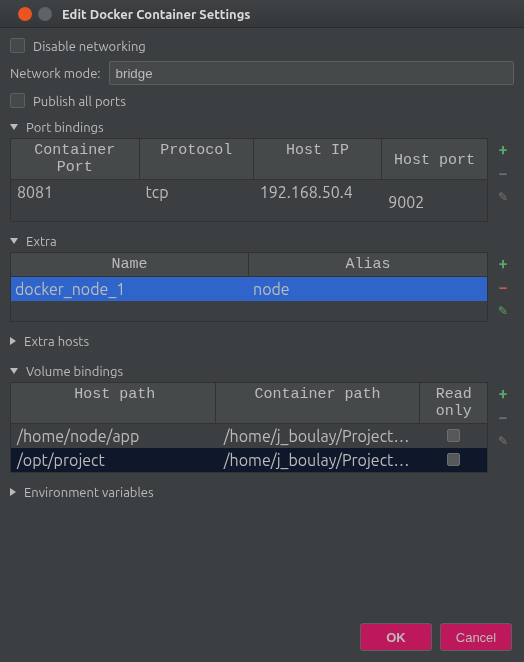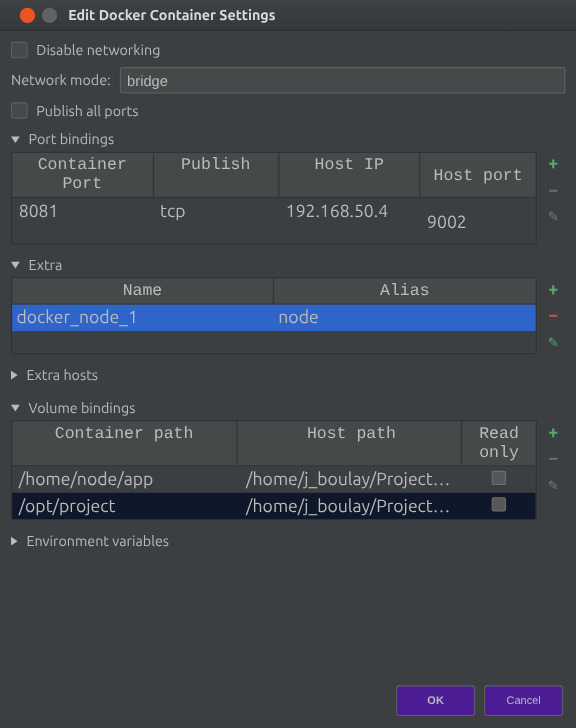--- a/index.html
+++ b/index.html
@@ -165,27 +165,27 @@
     display: flex;
     align-items: center;
     justify-content: flex-end;
     gap: 8px;
     padding: 0 12px;
     background: #3c3f41;
   }
   .btn {
     min-width: 72px;
     height: 28px;
-    background: #4c1d95;
+    background: #be185d;
     border: 1px solid #5e6060;
     color: #bbbbbb;
     border-radius: 3px;
     padding: 0 14px;
     cursor: pointer;
-    font-size: 10px;
+    font-size: 13px;
   }
   .btn.primary { font-weight: bold; }
 
   .col-cp { width: 27%; }
   .col-pr { width: 24%; }
   .col-hi { width: 27%; }
   .col-hp { width: 22%; margin-top: 10px; }
 
   .col-ln { width: 50%; text-align: left; padding-left: 4px;}
   .col-la { width: 50%; text-align: left; padding-left: 4px;}
@@ -232,21 +232,21 @@
 
   <div class="section port-bindings">
     <div class="section-header">
       <span class="tri tri-down"></span>
       <span>Port bindings</span>
     </div>
     <div class="table-wrap">
       <div class="table">
         <div class="table-head">
           <div class="th col-cp">Container Port</div>
-          <div class="th col-pr">Publish</div>
+          <div class="th col-pr">Protocol</div>
           <div class="th col-hi">Host IP</div>
           <div class="th col-hp">Host port</div>
         </div>
         <div class="tr">
           <div class="td col-cp">8081</div>
           <div class="td col-pr">tcp</div>
           <div class="td col-hi">192.168.50.4</div>
           <div class="td col-hp">9002</div>
         </div>
       </div>
@@ -302,22 +302,22 @@
   </div>
 
   <div class="section volumes">
     <div class="section-header">
       <span class="tri tri-down"></span>
       <span>Volume bindings</span>
     </div>
     <div class="table-wrap">
       <div class="table">
         <div class="table-head">
+          <div class="th col-v2" style="text-align:center;">Host path</div>
           <div class="th col-v1">Container path</div>
-          <div class="th col-v2" style="text-align:center;">Host path</div>
           <div class="th col-v3">Read only</div>
         </div>
         <div class="tr">
           <div class="td col-v1">/home/node/app</div>
           <div class="td col-v2">/home/j_boulay/Projects/...</div>
           <div class="td col-v3"><span class="cbx-cell"></span></div>
         </div>
         <div class="tr alt">
           <div class="td col-v1">/opt/project</div>
           <div class="td col-v2">/home/j_boulay/Projects/...</div>

